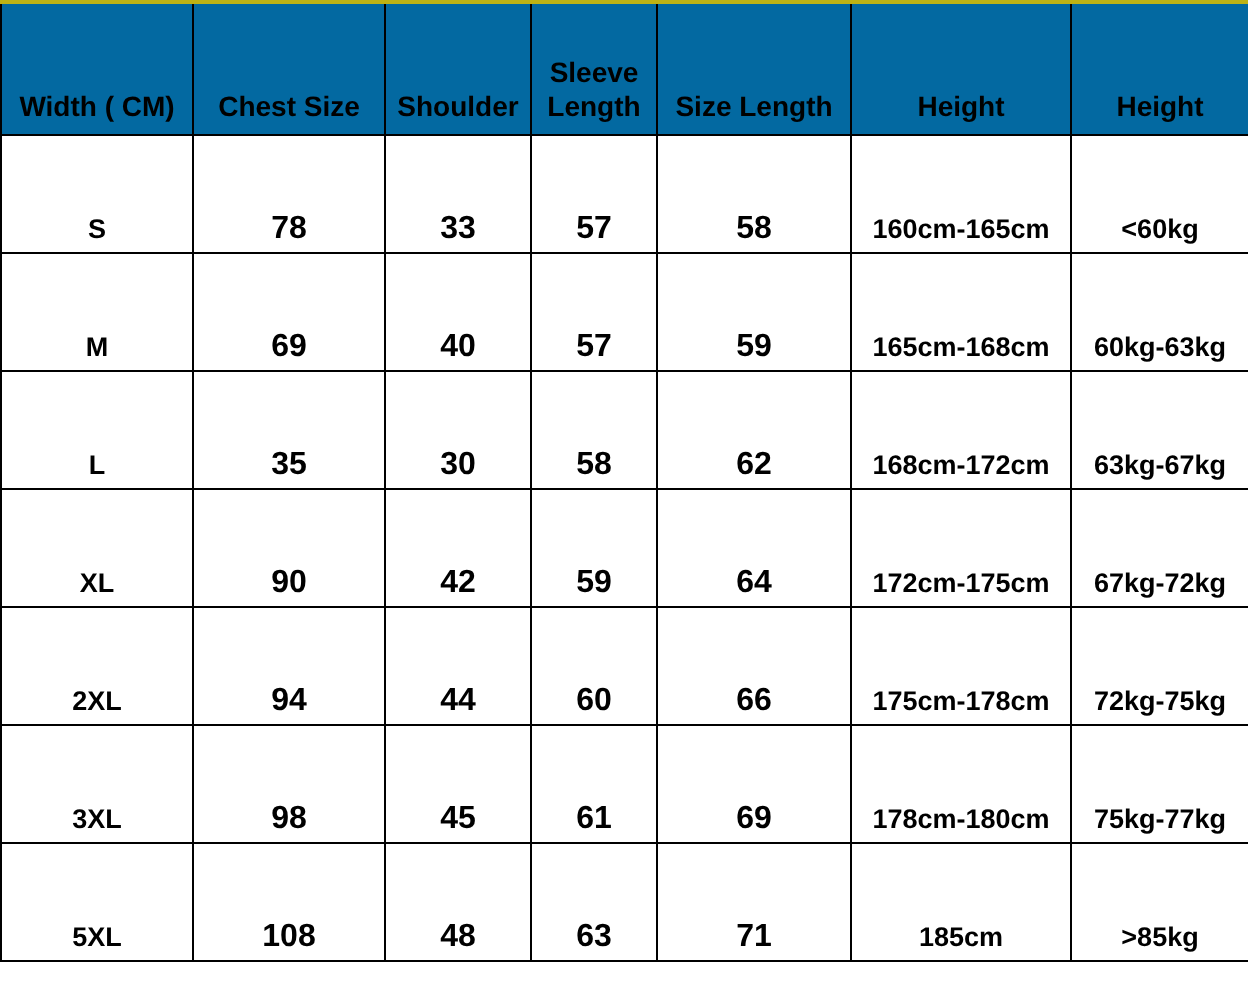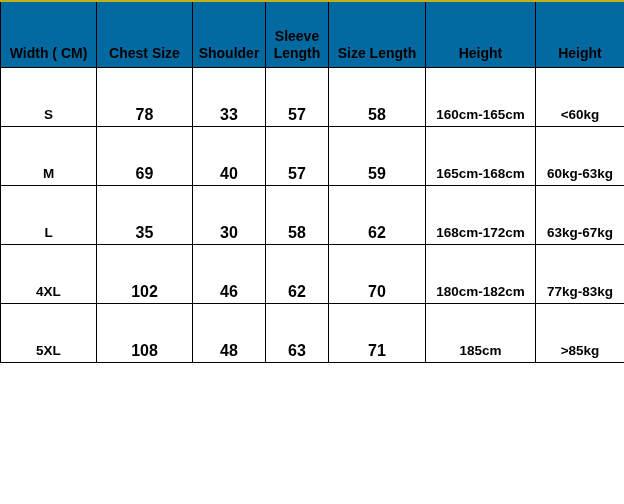--- a/index.html
+++ b/index.html
@@ -120,27 +120,45 @@
     <tr>
       <td class="size-cell">L</td>
       <td class="meas-cell">35</td>
       <td class="meas-cell">30</td>
       <td class="meas-cell">58</td>
       <td class="meas-cell">62</td>
       <td class="range-cell">168cm-172cm</td>
       <td class="range-cell">63kg-67kg</td>
     </tr>
     <tr>
-      <td class="size-cell">4XL</td>
-      <td class="meas-cell">102</td>
-      <td class="meas-cell">46</td>
-      <td class="meas-cell">62</td>
-      <td class="meas-cell">70</td>
-      <td class="range-cell">180cm-182cm</td>
-      <td class="range-cell">77kg-83kg</td>
+      <td class="size-cell">XL</td>
+      <td class="meas-cell">90</td>
+      <td class="meas-cell">42</td>
+      <td class="meas-cell">59</td>
+      <td class="meas-cell">64</td>
+      <td class="range-cell">172cm-175cm</td>
+      <td class="range-cell">67kg-72kg</td>
+    </tr>
+    <tr>
+      <td class="size-cell">2XL</td>
+      <td class="meas-cell">94</td>
+      <td class="meas-cell">44</td>
+      <td class="meas-cell">60</td>
+      <td class="meas-cell">66</td>
+      <td class="range-cell">175cm-178cm</td>
+      <td class="range-cell">72kg-75kg</td>
+    </tr>
+    <tr>
+      <td class="size-cell">3XL</td>
+      <td class="meas-cell">98</td>
+      <td class="meas-cell">45</td>
+      <td class="meas-cell">61</td>
+      <td class="meas-cell">69</td>
+      <td class="range-cell">178cm-180cm</td>
+      <td class="range-cell">75kg-77kg</td>
     </tr>
     <tr>
       <td class="size-cell">5XL</td>
       <td class="meas-cell">108</td>
       <td class="meas-cell">48</td>
       <td class="meas-cell">63</td>
       <td class="meas-cell">71</td>
       <td class="range-cell">185cm</td>
       <td class="range-cell">&gt;85kg</td>
     </tr>

